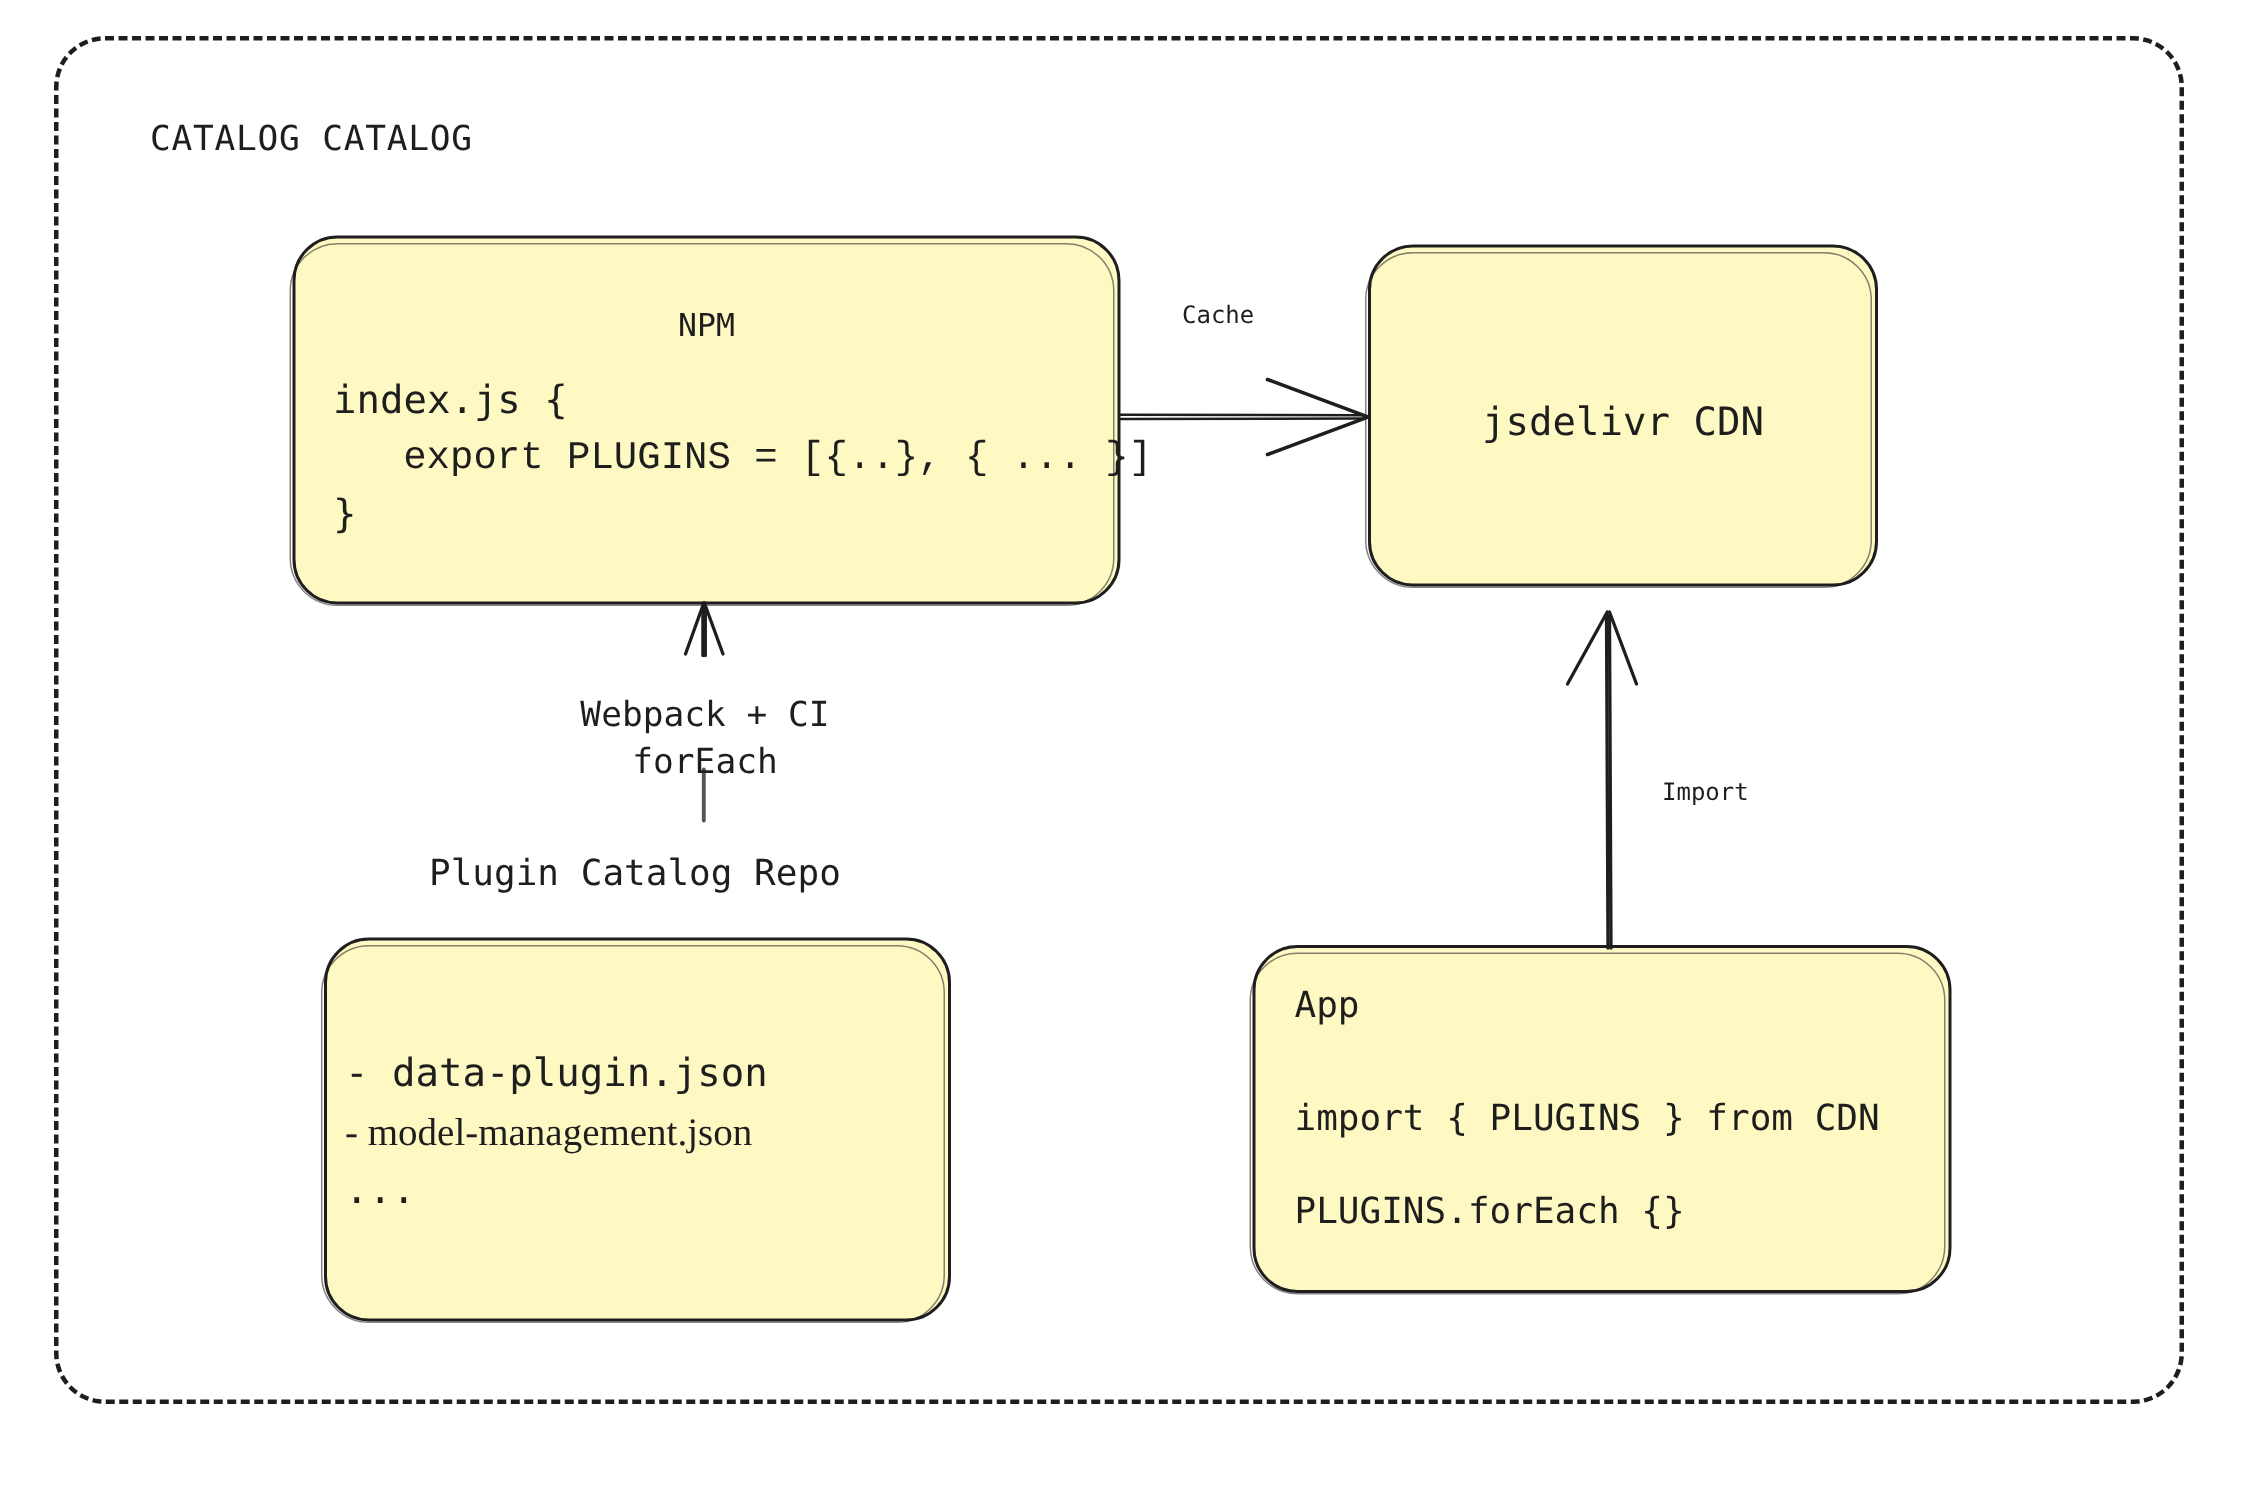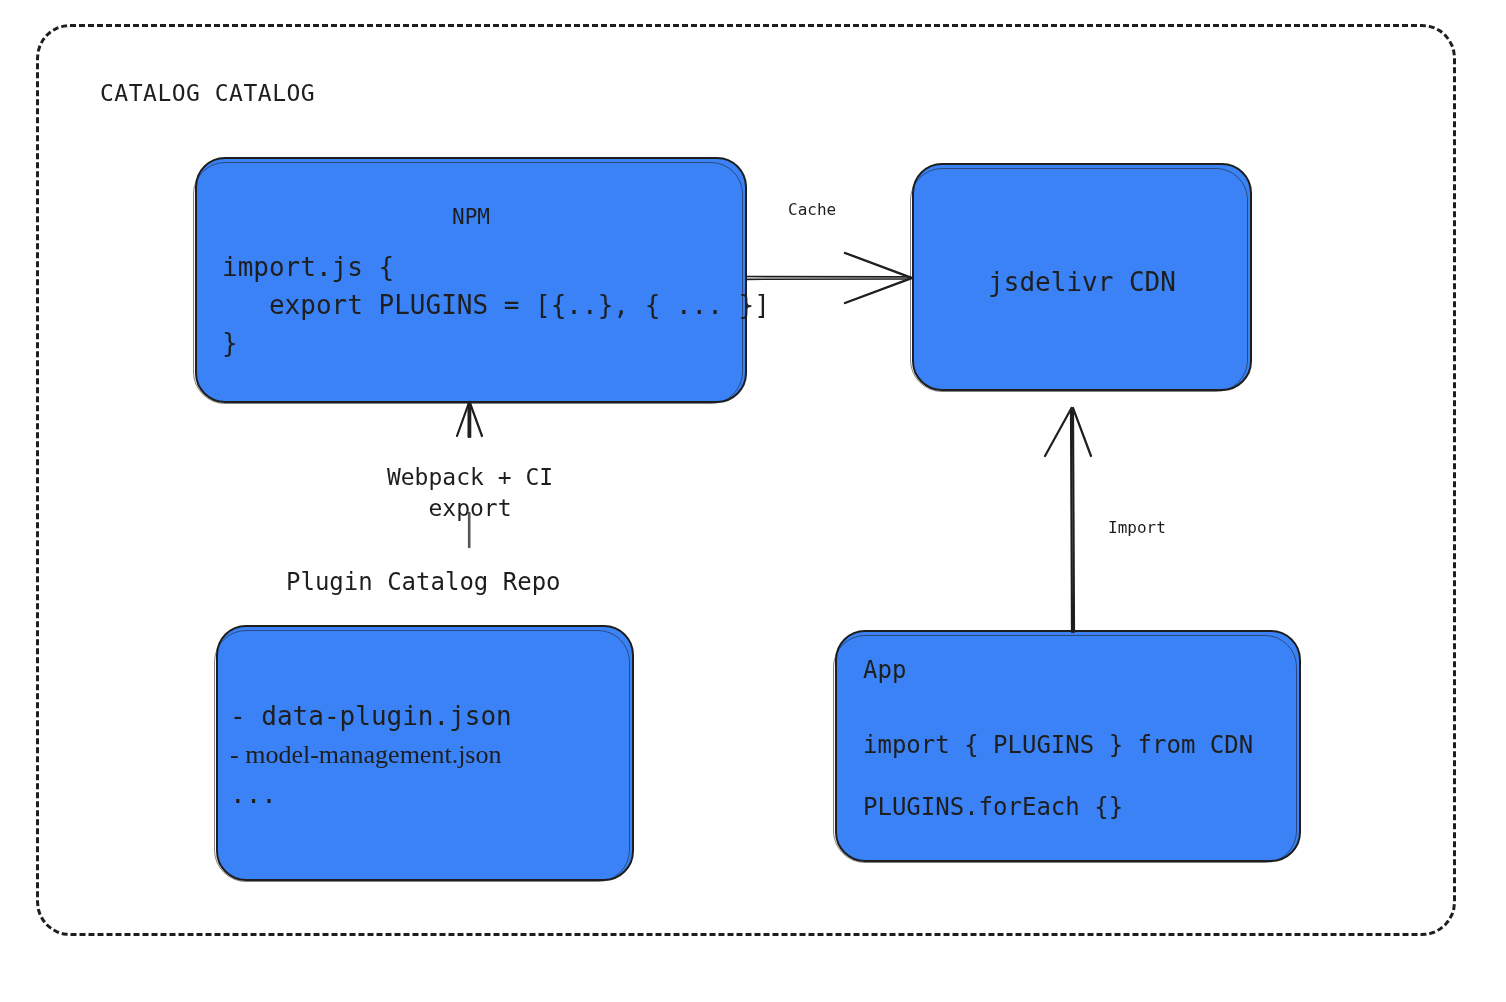--- a/index.html
+++ b/index.html
@@ -39,21 +39,21 @@
     letter-spacing: 0.5px;
     color: #1e1e1e;
     white-space: pre;
   }
 
   
   .node {
     box-sizing: border-box;
     border: 2.2px solid #1e1e1e;
     border-radius: 30px;
-    background: #3b82f6;
+    background: #fef9c3;
   }
   
   .node::after {
     content: "";
     position: absolute;
     left: -4px;
     top: 3px;
     right: 2px;
     bottom: -3px;
     border: 1.1px solid #1e1e1e;
@@ -77,21 +77,21 @@
   .code-line {
     position: absolute;
     font-size: 26px;
     white-space: pre;
     line-height: 1.0;
   }
 
   
   #npm-title { top: 46px; }
   #npm-code-0 { left: 25px; top: 95px; }
-  #npm-code-1 { left: 25px; top: 133px; }
+  #npm-code-1 { left: 25px; top: 133px; font-family: Liberation Mono, monospace; }
   #npm-code-2 { left: 25px; top: 171px; }
 
   
   #cdn-title {
     top: 102px;
     font-size: 26px;
   }
 
   
   #repo-code-0 { left: 12px; top: 76px; }
@@ -127,21 +127,21 @@
 <body>
 
 <div id="canvas">
 
   <div class="abs node-shell" id="outer-frame"></div>
 
   <div class="abs" id="frame-title">CATALOG CATALOG</div>
 
   <div class="abs node" id="node-npm">
     <div class="node-title-center" id="npm-title">NPM</div>
-    <div class="code-line" id="npm-code-0">import.js {</div>
+    <div class="code-line" id="npm-code-0">index.js {</div>
     <div class="code-line" id="npm-code-1">   export PLUGINS = [{..}, { ... }]</div>
     <div class="code-line" id="npm-code-2">}</div>
   </div>
 
   <div class="abs node" id="node-cdn">
     <div class="node-title-center" id="cdn-title">jsdelivr CDN</div>
   </div>
 
   <div class="abs" id="label-repo-name">Plugin Catalog Repo</div>
   <div class="abs node" id="node-repo">
@@ -164,21 +164,21 @@
     <path d="M100,58 L166,33.4" stroke="#1e1e1e" stroke-width="2.4" fill="none" stroke-linecap="round"></path>
   </svg>
 
   <svg class="connector" id="conn-repo-npm" width="90" height="160" viewBox="0 0 90 160">
     <path d="M38.6,42 L38.6,9" stroke="#1e1e1e" stroke-width="2.2" fill="none" stroke-linecap="round"></path>
     <path d="M40.2,42 L40.2,9" stroke="#1e1e1e" stroke-width="2.2" fill="none" stroke-linecap="round"></path>
     <path d="M27,41 L39.2,7" stroke="#1e1e1e" stroke-width="2.2" fill="none" stroke-linecap="round"></path>
     <path d="M52,41 L39.6,7" stroke="#1e1e1e" stroke-width="2.2" fill="none" stroke-linecap="round"></path>
     <path d="M39.2,118 L39.2,152" stroke="#555555" stroke-width="2.6" fill="none" stroke-linecap="round"></path>
   </svg>
-  <div class="abs edge-label" id="label-webpack"><div>Webpack + CI</div><div>export</div></div>
+  <div class="abs edge-label" id="label-webpack"><div>Webpack + CI</div><div>forEach</div></div>
 
   <svg class="connector" id="conn-app-cdn" width="200" height="260" viewBox="0 0 200 260">
     <path d="M52,242 L51,20" stroke="#1e1e1e" stroke-width="2.2" fill="none" stroke-linecap="round"></path>
     <path d="M54,242 L53,20" stroke="#1e1e1e" stroke-width="2.2" fill="none" stroke-linecap="round"></path>
     <path d="M25,66 L51.5,18" stroke="#1e1e1e" stroke-width="2.2" fill="none" stroke-linecap="round"></path>
     <path d="M71,66 L53,18" stroke="#1e1e1e" stroke-width="2.2" fill="none" stroke-linecap="round"></path>
   </svg>
   <div class="abs" id="label-import">Import</div>
 
 </div>

